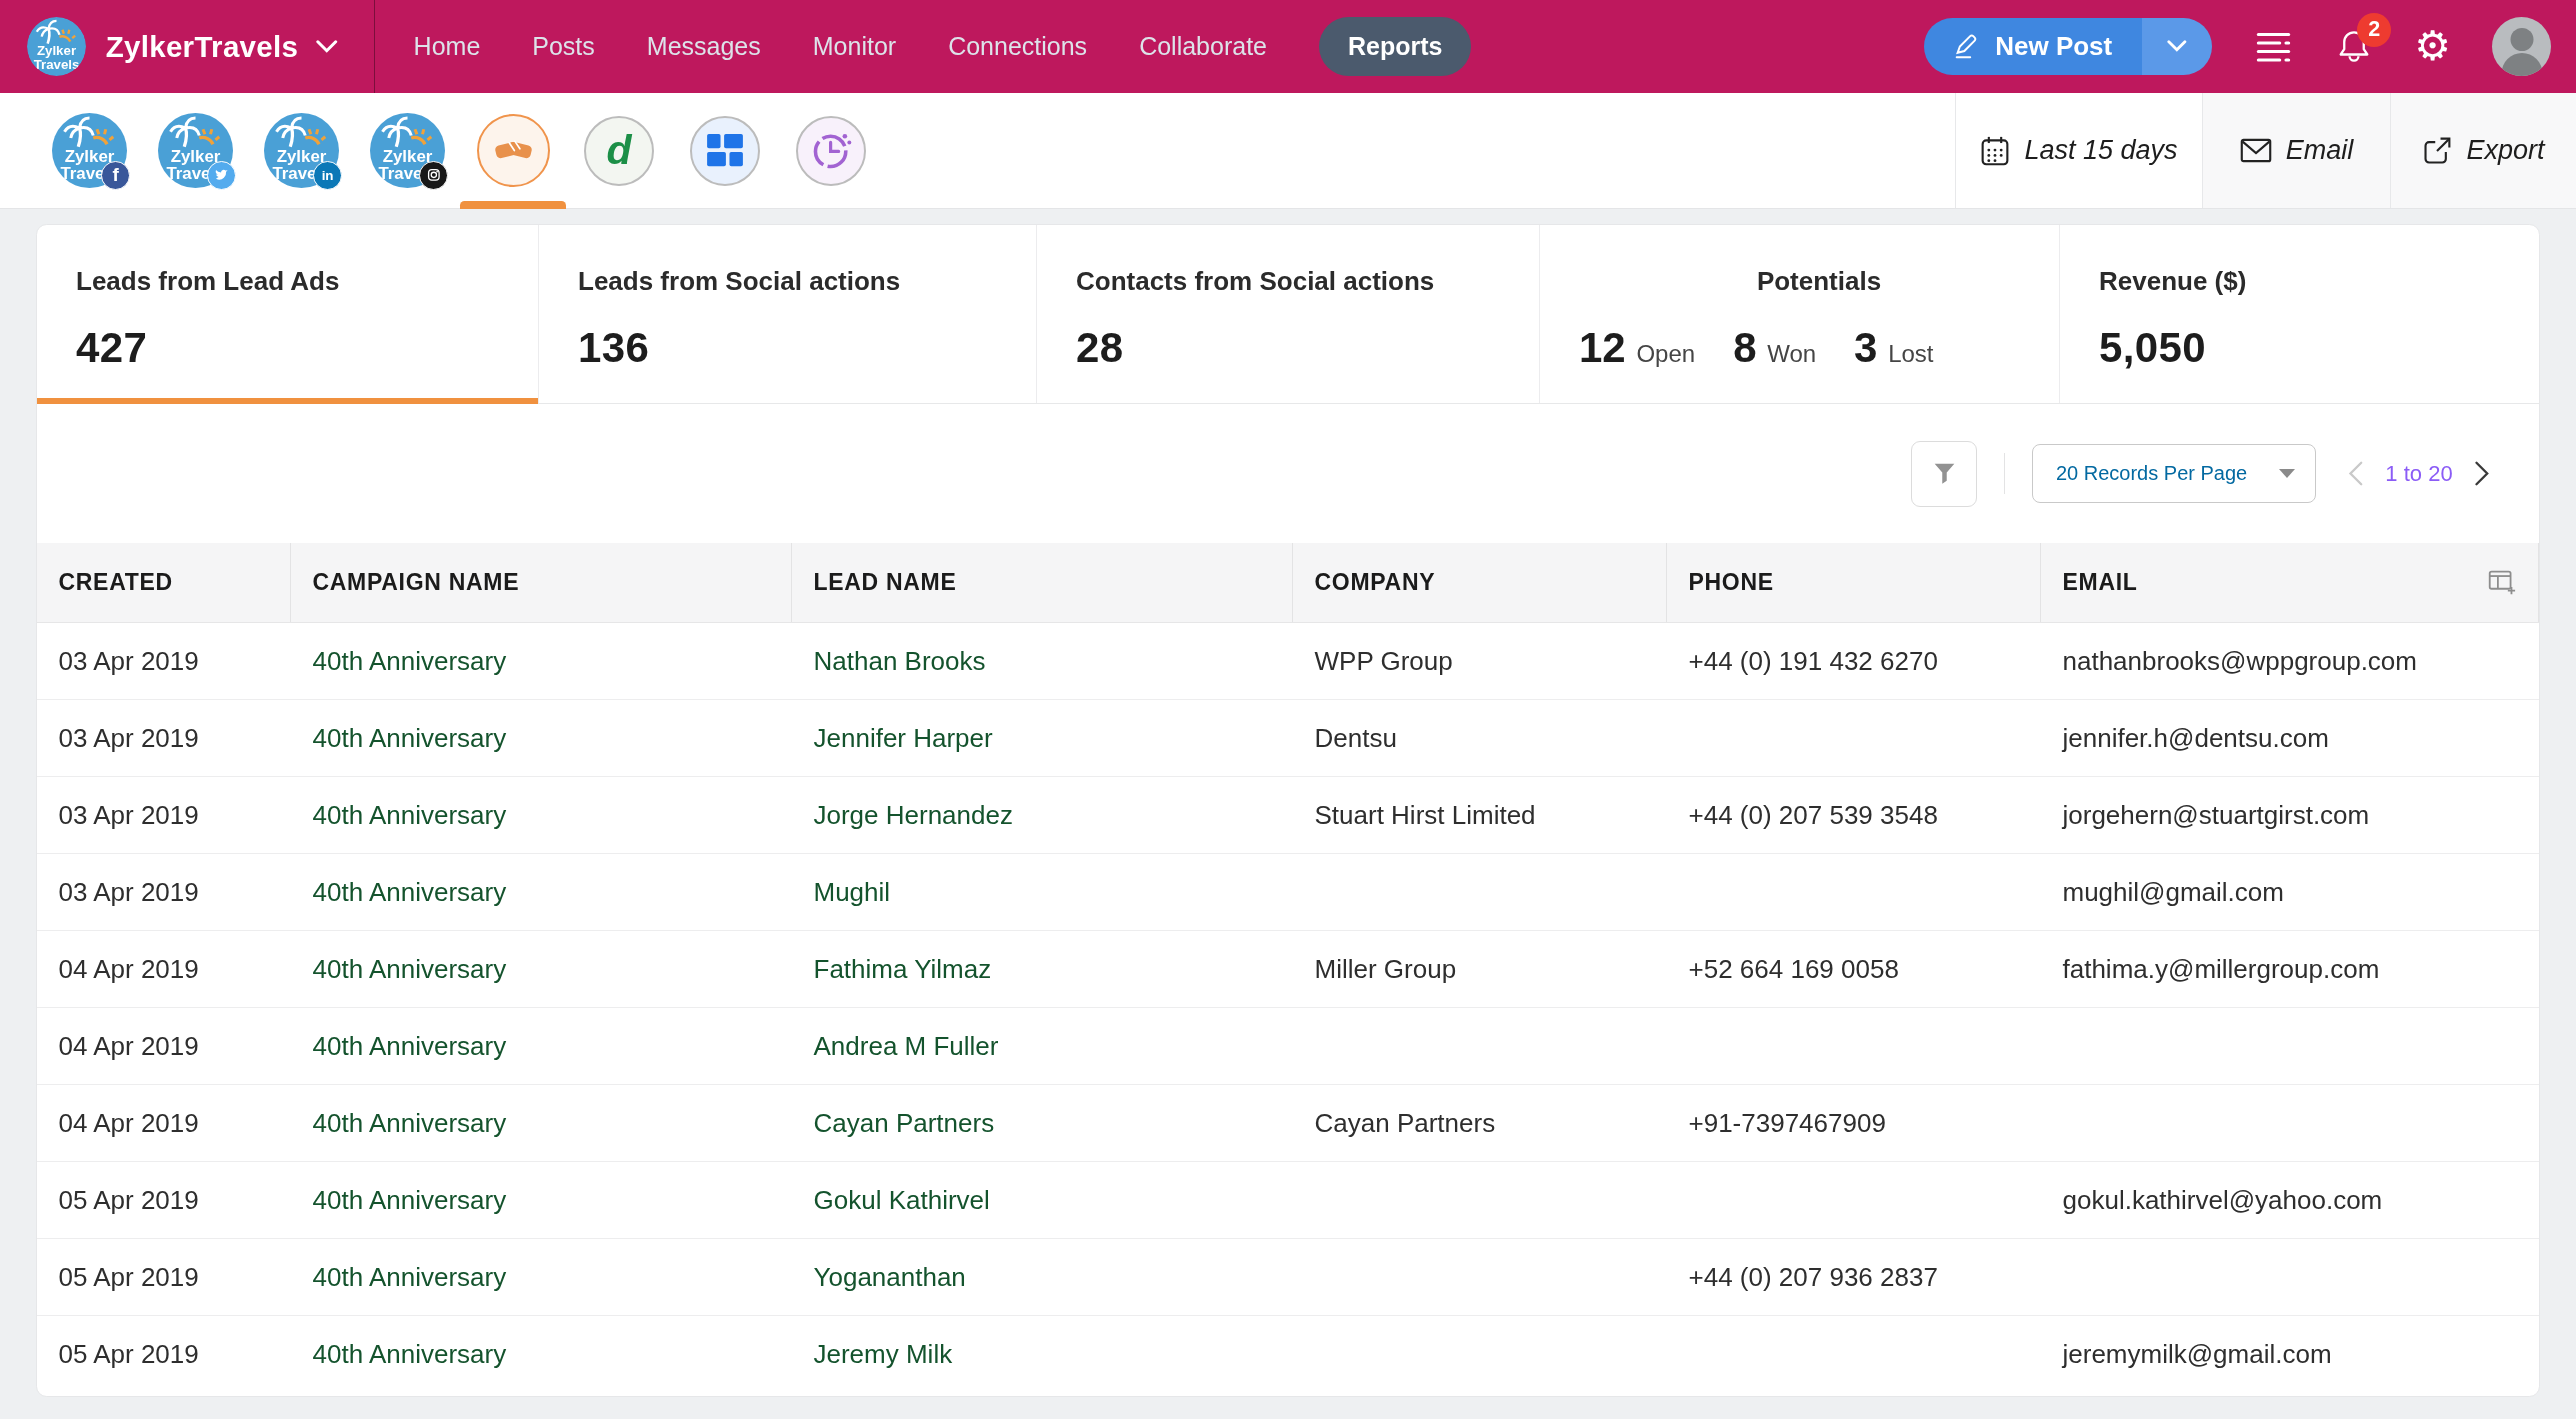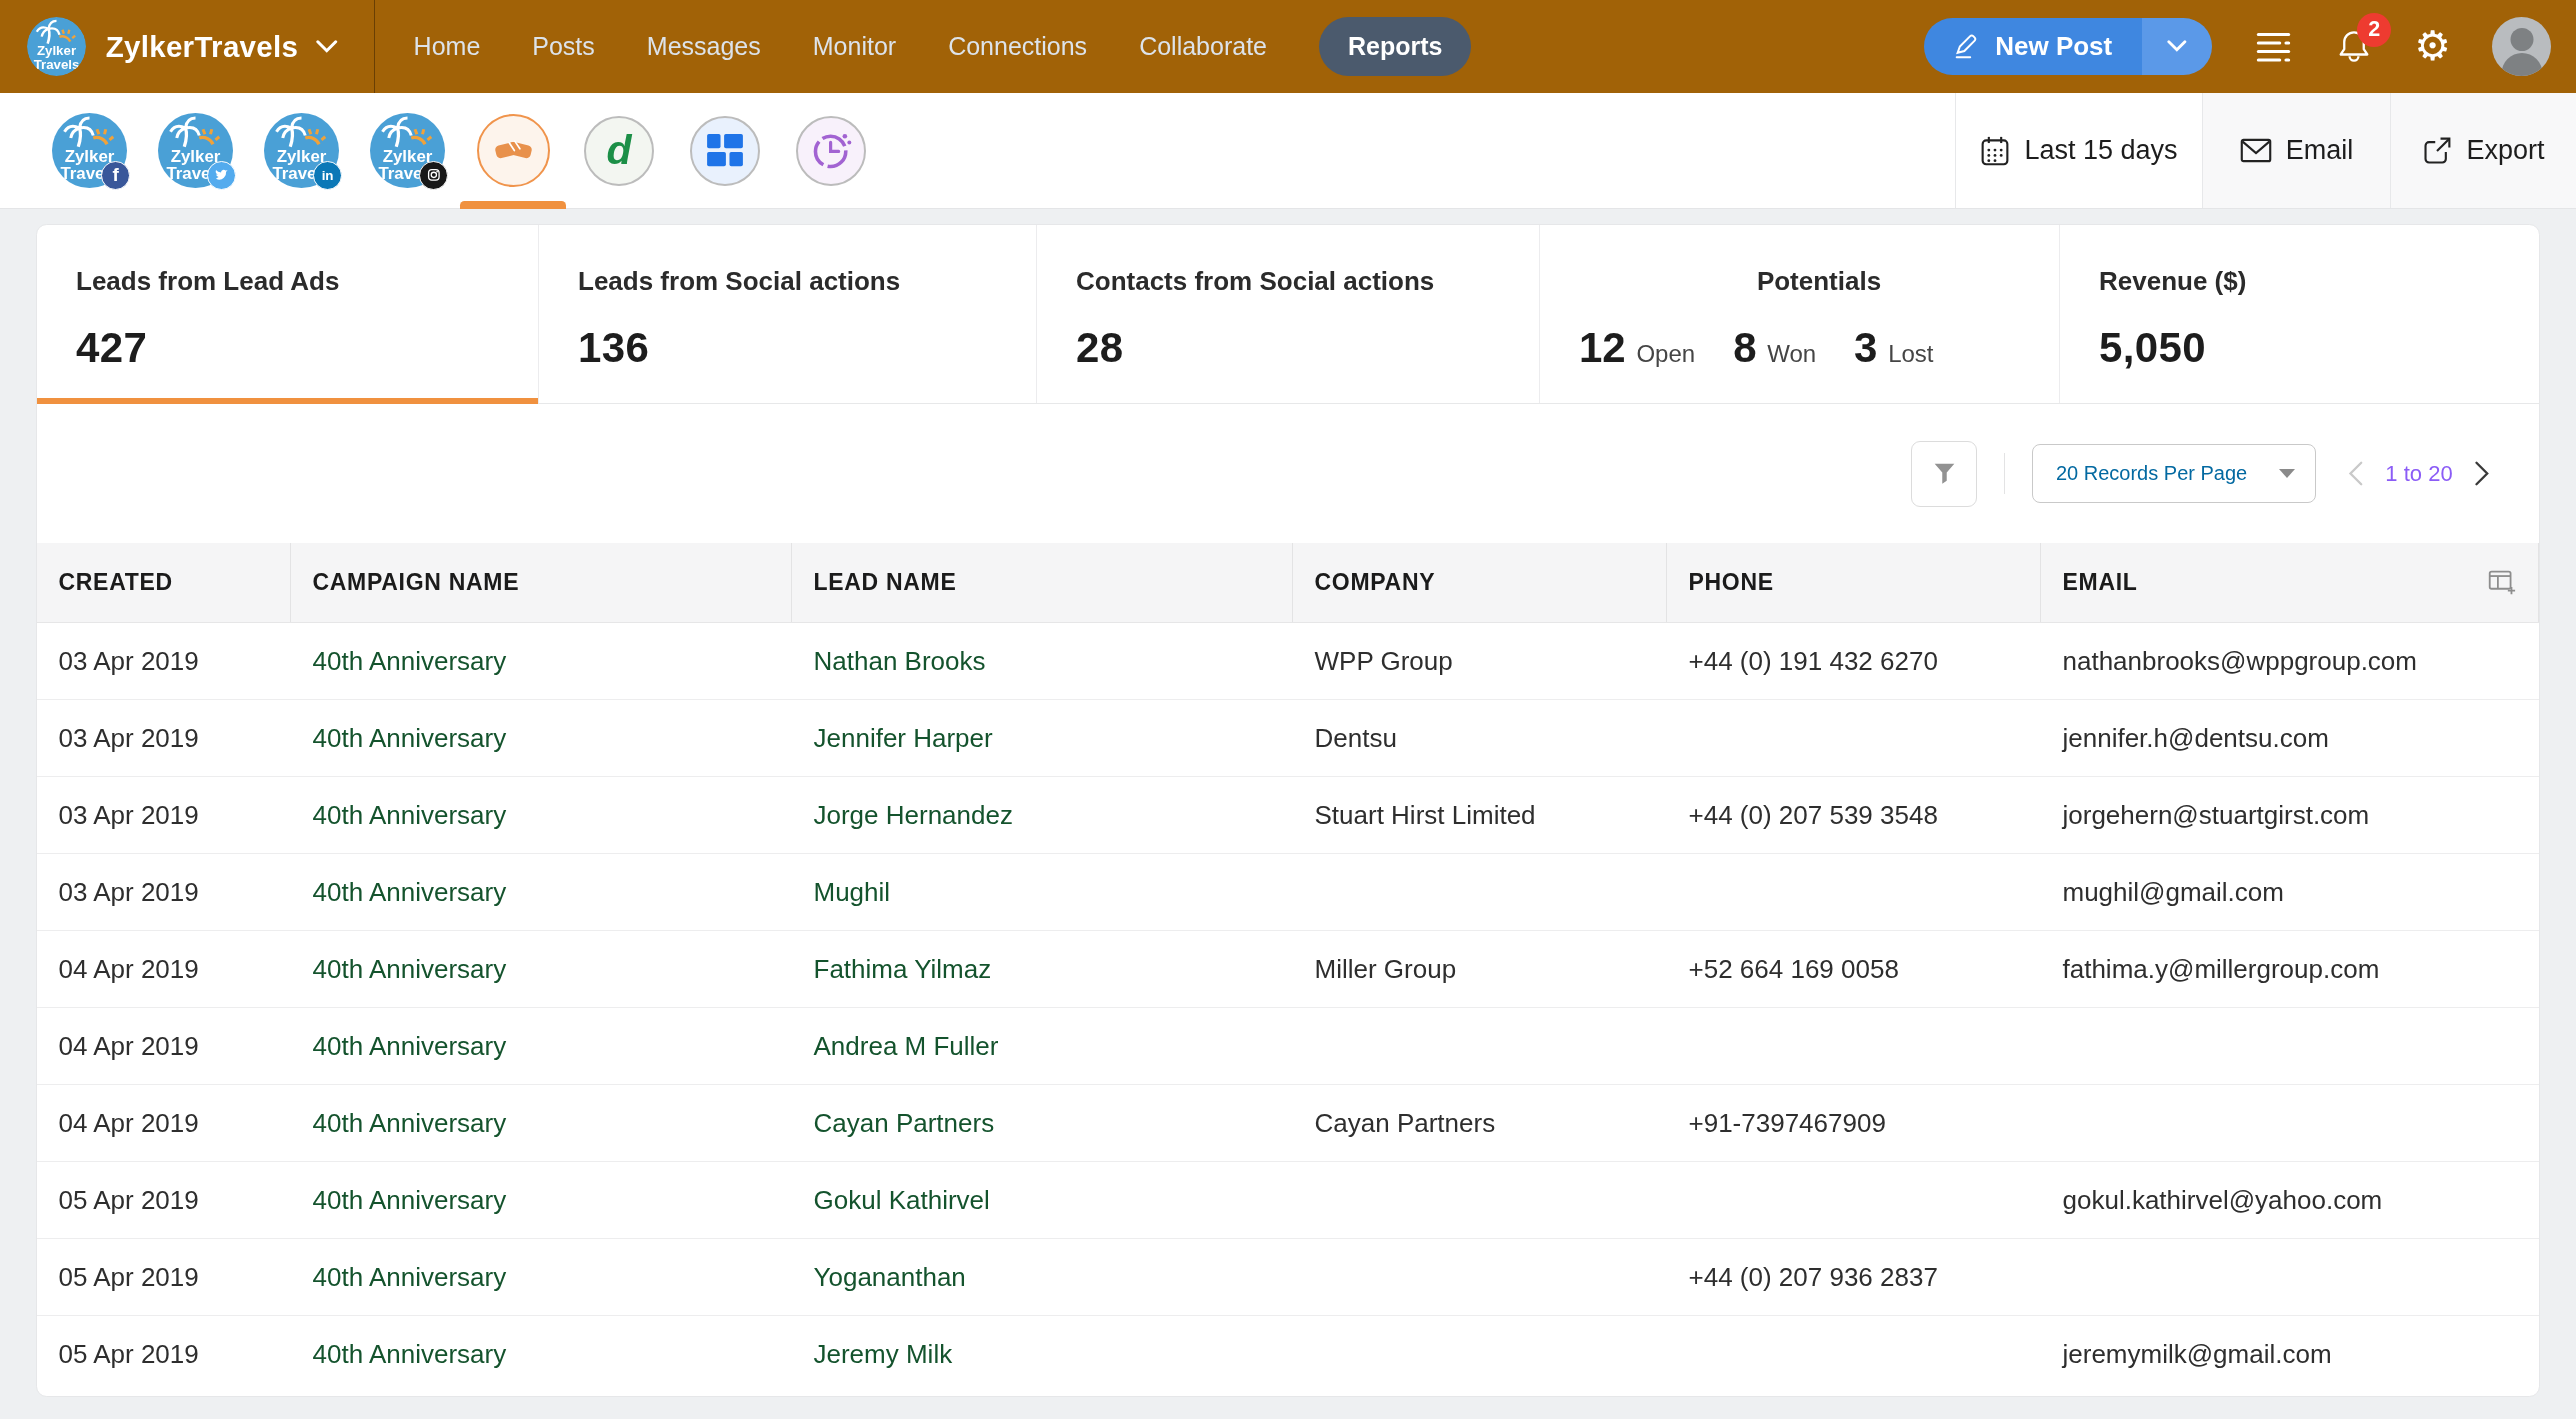--- a/index.html
+++ b/index.html
@@ -7,21 +7,21 @@
   body {
     font-family: "Liberation Sans", sans-serif;
     background: #eef0f2;
     position: relative;
     overflow: hidden;
     color: #2e2e2e;
   }
 
   
   .topnav {
-    height: 93px; background: #a16207;
+    height: 93px; background: #be185d;
     display: flex; align-items: center;
     padding: 0 25px 0 27px;
   }
   .brand { display: flex; align-items: center; height: 100%; padding-right: 36px; }
   .brand-logo { width: 59px; height: 59px; border-radius: 50%; overflow: hidden; flex: 0 0 auto; }
   .brand-name { color: #fff; font-size: 29.5px; font-weight: 600; margin-left: 19.7px; letter-spacing: 0.3px; }
   .brand-caret { margin-left: 18px; }
   .nav-divider { width: 0.9px; height: 93px; background: rgba(0,0,0,.35); }
   .navmenu { display: flex; align-items: center; gap: 52px; margin-left: 39px; }
   .nav-item { color: #dde3ea; font-size: 25px; cursor: pointer; white-space: nowrap; }
@@ -69,21 +69,21 @@
     display: flex; align-items: center; justify-content: center; }
   .tab.active .report-circle { width: 73px; height: 73px; border: 2.7px solid #f0944c; background: #fdf4ec; }
   .tab.active::after { content: ""; position: absolute; bottom: -0.9px; left: 0; width: 106px; height: 8px;
     background: #f0913f; border-radius: 4.5px 4.5px 0 0; }
   .rc-desk { background: #f3f6f1; } .desk-glyph { font-size: 41px; font-weight: 800; font-style: italic; color: #1b8f47; line-height: 1; }
   .rc-grid { background: #e9f1fd; }
   .rc-timer { background: #f8f1fb; }
 
   .tabs-right { margin-left: auto; display: flex; height: 100%; }
   .toolbtn { display: flex; align-items: center; justify-content: center; gap: 14px;
-    border-left: 0.9px solid #e7e8ea; cursor: pointer; }
+    border-left: 0.9px solid #e7e8ea; cursor: pointer; font-style: italic; }
   .toolbtn span { font-size: 27px; color: #1d1d1d; }
   .toolbtn.daterange { width: 247px; background: #fff; }
   .toolbtn.email { width: 188px; background: #f8f8f9; }
   .toolbtn.export { width: 186px; background: #f8f8f9; }
 
   
   .card {
     position: absolute; left: 36px; right: 36px; top: 224px; bottom: 22.4px;
     background: #fff; border: 0.9px solid #e6e7e9; border-radius: 10.7px; overflow: hidden;
   }

